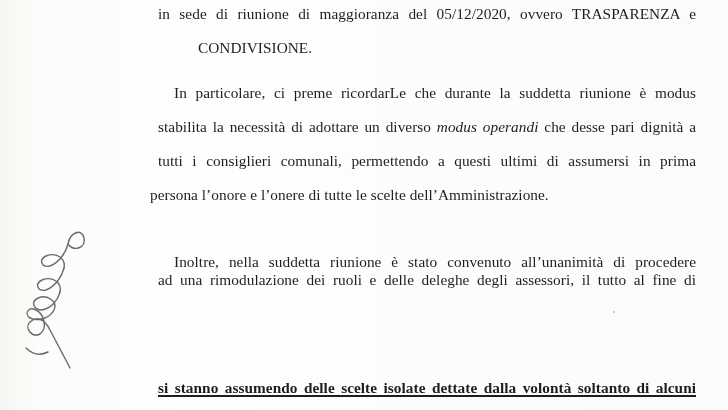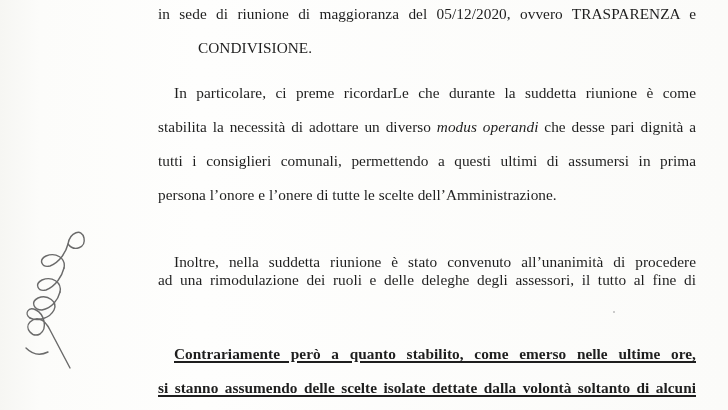--- a/index.html
+++ b/index.html
@@ -26,32 +26,31 @@
   .dot { position: absolute; left: 613px; top: 311px; width: 2px; height: 2px; background: #bbb; border-radius: 50%; }
 </style>
 </head>
 <body>
 
 <div class="page">
 
   <div class="line just" style="left:158px; top:5px;">in sede di riunione di maggioranza del 05/12/2020, ovvero TRASPARENZA e</div>
   <div class="line" style="left:158px; top:39px;margin-left:40px;">CONDIVISIONE.</div>
 
-  <div class="line" style="left:174px; top:84px; width:522px; text-align:justify; text-align-last:justify;">In particolare, ci preme ricordarLe che durante la suddetta riunione è come</div>
+  <div class="line" style="left:174px; top:84px; width:522px; text-align:justify; text-align-last:justify;">In particolare, ci preme ricordarLe che durante la suddetta riunione è modus</div>
   <div class="line just" style="left:158px; top:152px;">tutti i consiglieri comunali, permettendo a questi ultimi di assumersi in prima</div>
   <div class="line just" style="left:158px; top:118px;">
     <span>stabilita la necessità di adottare un diverso </span><i>modus operandi</i><span> che desse pari dignità a</span>
   </div>
-  <div class="line" style="left:158px; top:186px;text-align:right;">persona l’onore e l’onere di tutte le scelte dell’Amministrazione.</div>
+  <div class="line" style="left:150px; top:186px;text-align:right;">persona l’onore e l’onere di tutte le scelte dell’Amministrazione.</div>
 
   <div class="line" style="left:174px; top:233px; width:522px; text-align:justify; text-align-last:justify;margin-top:20px;">Inoltre, nella suddetta riunione è stato convenuto all’unanimità di procedere</div>
   <div class="line just" style="left:158px; top:271px;">ad una rimodulazione dei ruoli e delle deleghe degli assessori, il tutto al fine di</div>
   <div class="dot"></div>
 
-  <div class="line bold-u" style="left:174px; top:345px; width:522px; text-align:justify; text-align-last:justify;">Contrariamente però a quanto stabilito, come emerso nelle ultime ore,</div>
   <div class="line bold-u just" style="left:158px; top:379px;">si stanno assumendo delle scelte isolate dettate dalla volontà soltanto di alcuni</div>
 
   <svg class="signature" viewBox="0 0 80 160">
     <g fill="none" stroke="#6a6a6a" stroke-width="1.4" stroke-linecap="round" stroke-linejoin="round">
       <path d="M62 150 L42 112 C36 100 28 98 22 104 C16 110 24 120 32 116 C40 110 36 96 28 92 C20 88 16 96 22 100"></path>
       <path d="M22 100 C30 104 42 100 46 92 C50 84 40 76 30 80 C22 84 26 92 34 92 C44 90 50 82 52 74"></path>
       <path d="M52 74 C54 64 44 58 34 62 C26 66 30 74 38 72 C48 68 54 58 56 50"></path>
       <path d="M56 50 C58 40 48 34 38 38 C30 42 34 50 42 48 C52 44 58 34 60 26"></path>
       <path d="M60 26 C62 14 74 10 76 20 C78 30 66 34 60 26"></path>
       <path d="M18 130 C24 136 32 138 40 134"></path>

